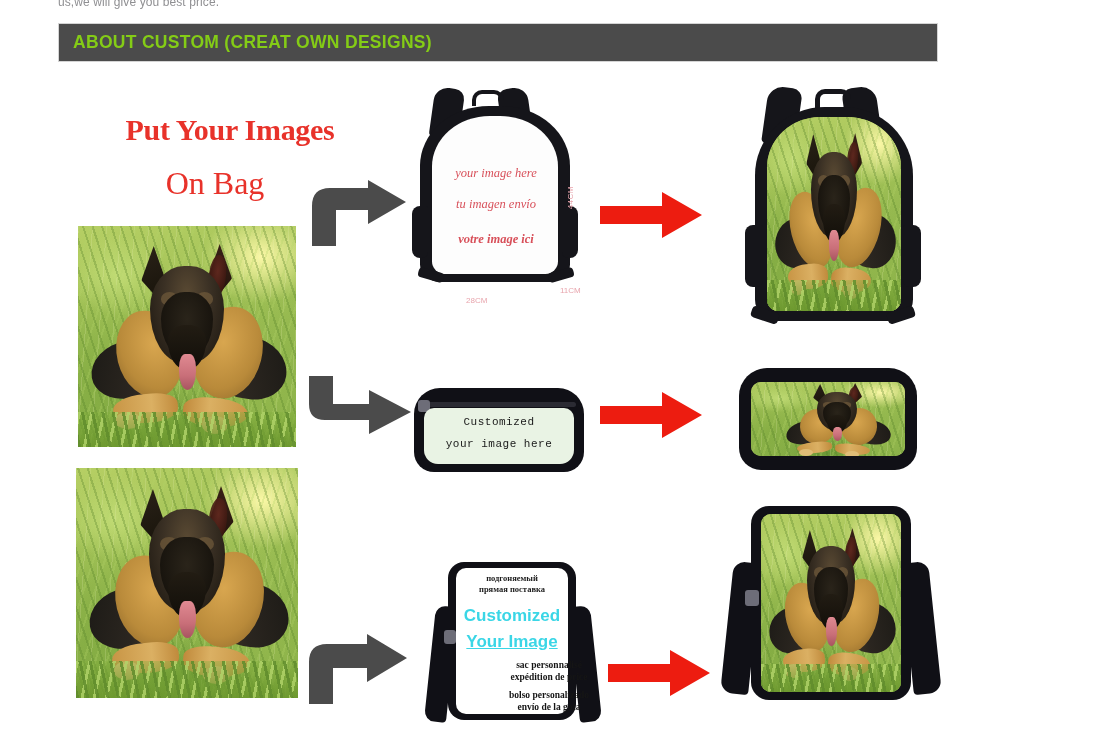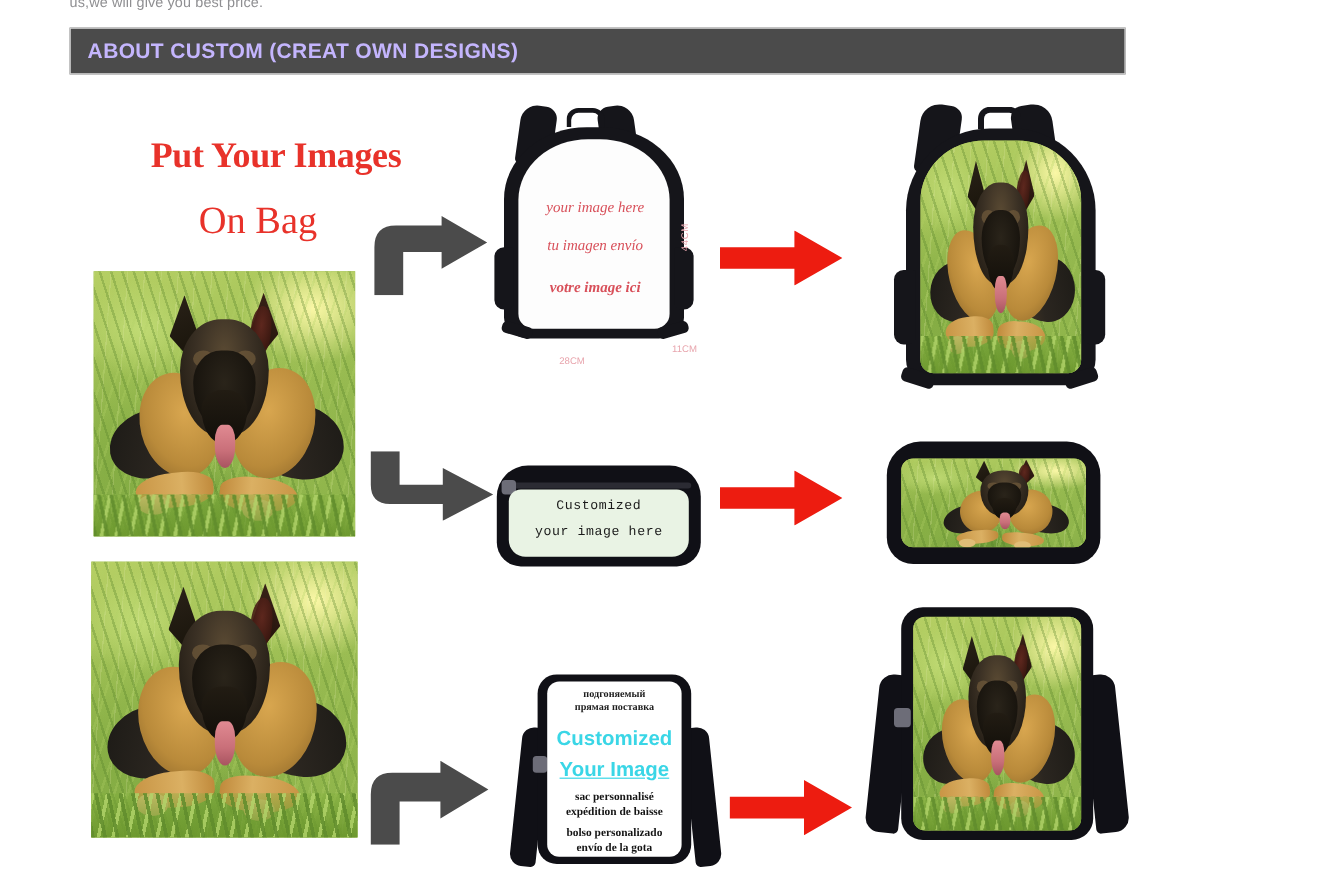--- a/index.html
+++ b/index.html
@@ -15,21 +15,21 @@
     font-family:"Liberation Sans",sans-serif;white-space:nowrap;
   }
 
   
   #section-header{
     left:58px;top:23px;width:878px;height:37px;
     background:#4b4b4b;border:1px solid #d4d4d4;
     display:flex;align-items:center;
   }
   #section-header-title{
-    color:#c4b5fd;font-size:17.5px;font-weight:bold;letter-spacing:.3px;
+    color:#84cc16;font-size:17.5px;font-weight:bold;letter-spacing:.3px;
     margin-left:14px;white-space:nowrap;
     font-family:"Liberation Sans",sans-serif;
   }
 
   
   #headline-1{
     left:80px;top:113px;width:300px;text-align:center;
     color:#e8322a;font-size:30px;font-weight:bold;letter-spacing:-.3px;
     font-family:"Liberation Serif",serif;
   }
@@ -147,21 +147,21 @@
 
   
   .pc-text{
     font-family:"Liberation Mono",monospace;color:#1a1a1a;
     text-align:center;letter-spacing:.5px;
   }
 
   
   .msg-ru{font-family:"Liberation Serif",serif;font-weight:bold;color:#1c1c1c;text-align:center;}
   .msg-cy{font-family:"Liberation Sans",sans-serif;font-weight:bold;color:#3ad6e6;text-align:center;}
-  .msg-fs{font-family:"Liberation Serif",serif;font-weight:bold;color:#151515;text-align:center;}
+  .msg-fs{font-family:"Liberation Serif",serif;font-weight:bold;color:#151515;text-align:center;padding-left:37px;}
 
   .bag-label{
     font-family:"Liberation Serif",serif;font-style:italic;color:#d8505a;
   }
   .dim-label{font-family:"Liberation Sans",sans-serif;color:#e8a5ad;font-size:8px;}
 </style>
 </head>
 <body>
 
 <div class="abs" id="top-cut-text">us,we will give you best price.</div>
@@ -363,21 +363,21 @@
 
   <div class="abs" style="left:32px;top:12px;width:112px;height:146px;background:#ffffff;border-radius:10px;"></div>
 
   <div class="abs msg-ru" style="left:32px;top:17px;width:112px;font-size:8.5px;">подгоняемый</div>
   <div class="abs msg-ru" style="left:32px;top:28px;width:112px;font-size:8.5px;">прямая поставка</div>
 
   <div class="abs msg-cy" style="left:30px;top:50px;width:116px;font-size:17px;">Customized</div>
   <div class="abs msg-cy" style="left:30px;top:76px;width:116px;font-size:17px;text-decoration:underline;">Your Image</div>
 
   <div class="abs msg-fs" style="left:32px;top:104px;width:112px;font-size:9.5px;">sac personnalisé</div>
-  <div class="abs msg-fs" style="left:32px;top:116px;width:112px;font-size:9.5px;">expédition de baisse</div>
+  <div class="abs msg-fs" style="left:32px;top:116px;width:112px;font-size:9.5px;">expédition de price</div>
   <div class="abs msg-fs" style="left:32px;top:134px;width:112px;font-size:9.5px;">bolso personalizado</div>
   <div class="abs msg-fs" style="left:32px;top:146px;width:112px;font-size:9.5px;">envío de la gota</div>
 </div>
 
 <svg class="abs" style="left:608px;top:650px;" width="102" height="46" viewBox="0 0 102 46">
   <path d="M0 14 L62 14 L62 0 L102 23 L62 46 L62 32 L0 32 Z" fill="#ed1c10"></path>
 </svg>
 
 <div class="abs" style="left:725px;top:500px;width:214px;height:208px;">
   <div class="abs" style="left:2px;top:62px;width:28px;height:132px;background:#101016;

